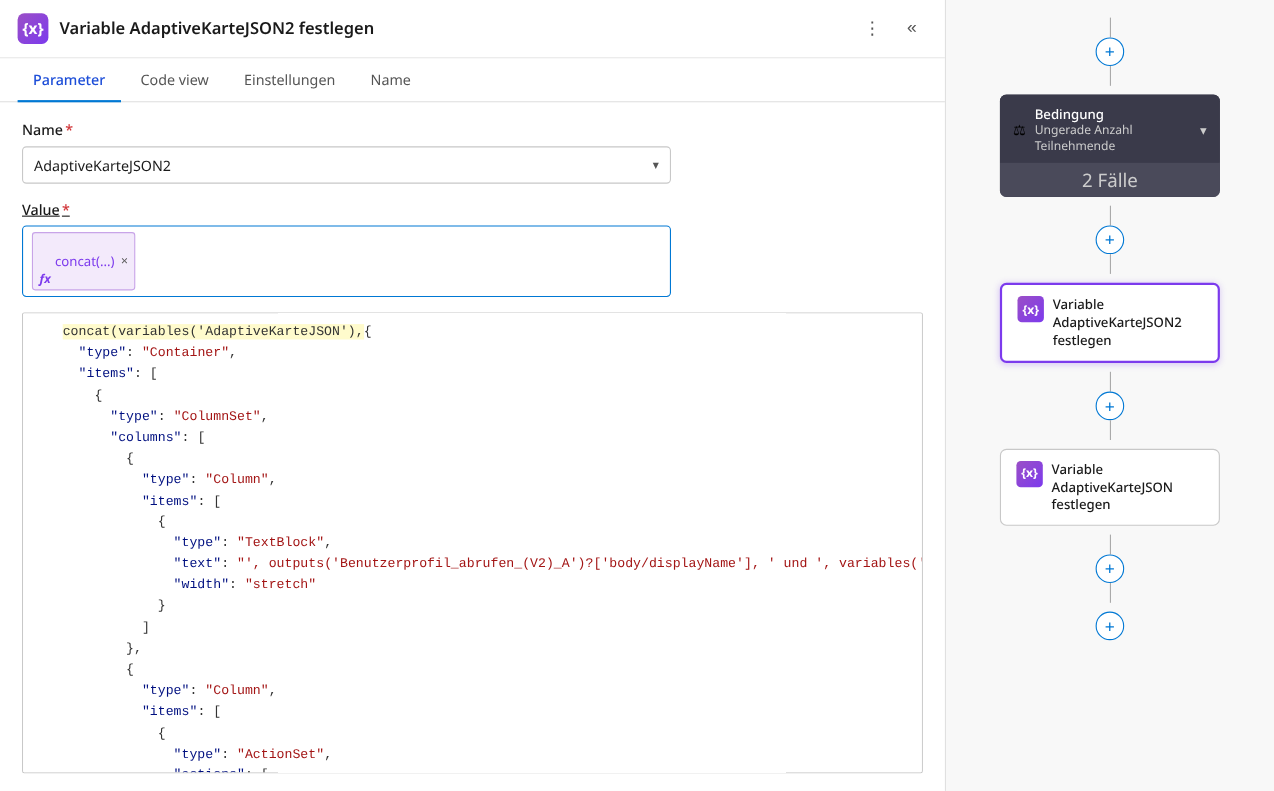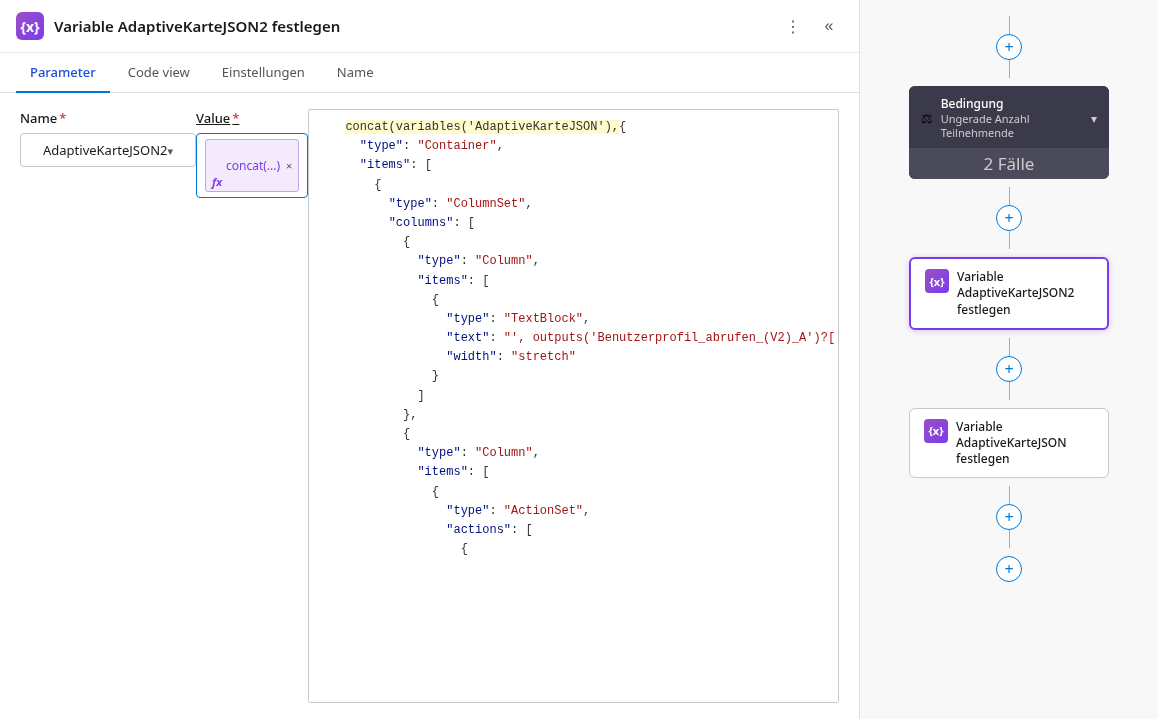--- a/index.html
+++ b/index.html
@@ -93,21 +93,21 @@
       border-bottom: 2px solid #0078d4;
       font-weight: 500;
     }
 
     
     .form-content {
       padding: 16px 20px;
       flex: 1;
       overflow: hidden;
       display: flex;
-      flex-direction: row;
+      flex-direction: column;
     }
 
     .field-group {
       margin-bottom: 14px;
     }
 
     .field-label {
       font-size: 13px;
       font-weight: 500;
       color: #1a1a1a;
@@ -116,21 +116,21 @@
     .field-label .required {
       color: #d13438;
       margin-left: 2px;
     }
 
     .select-field {
       width: 100%;
       max-width: 590px;
       border: 1px solid #c8c8c8;
       border-radius: 4px;
-      padding: 7px 22px;
+      padding: 7px 10px;
       font-size: 13px;
       color: #1a1a1a;
       display: flex;
       align-items: center;
       justify-content: space-between;
       cursor: pointer;
       background: #fff;
     }
 
     .select-field .chevron {

